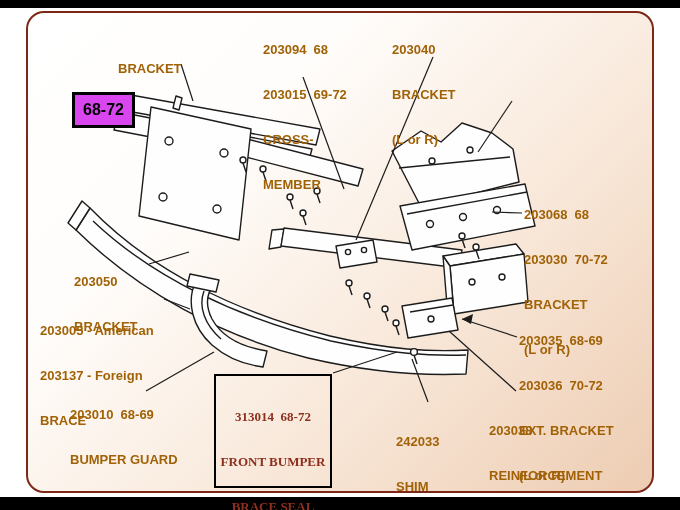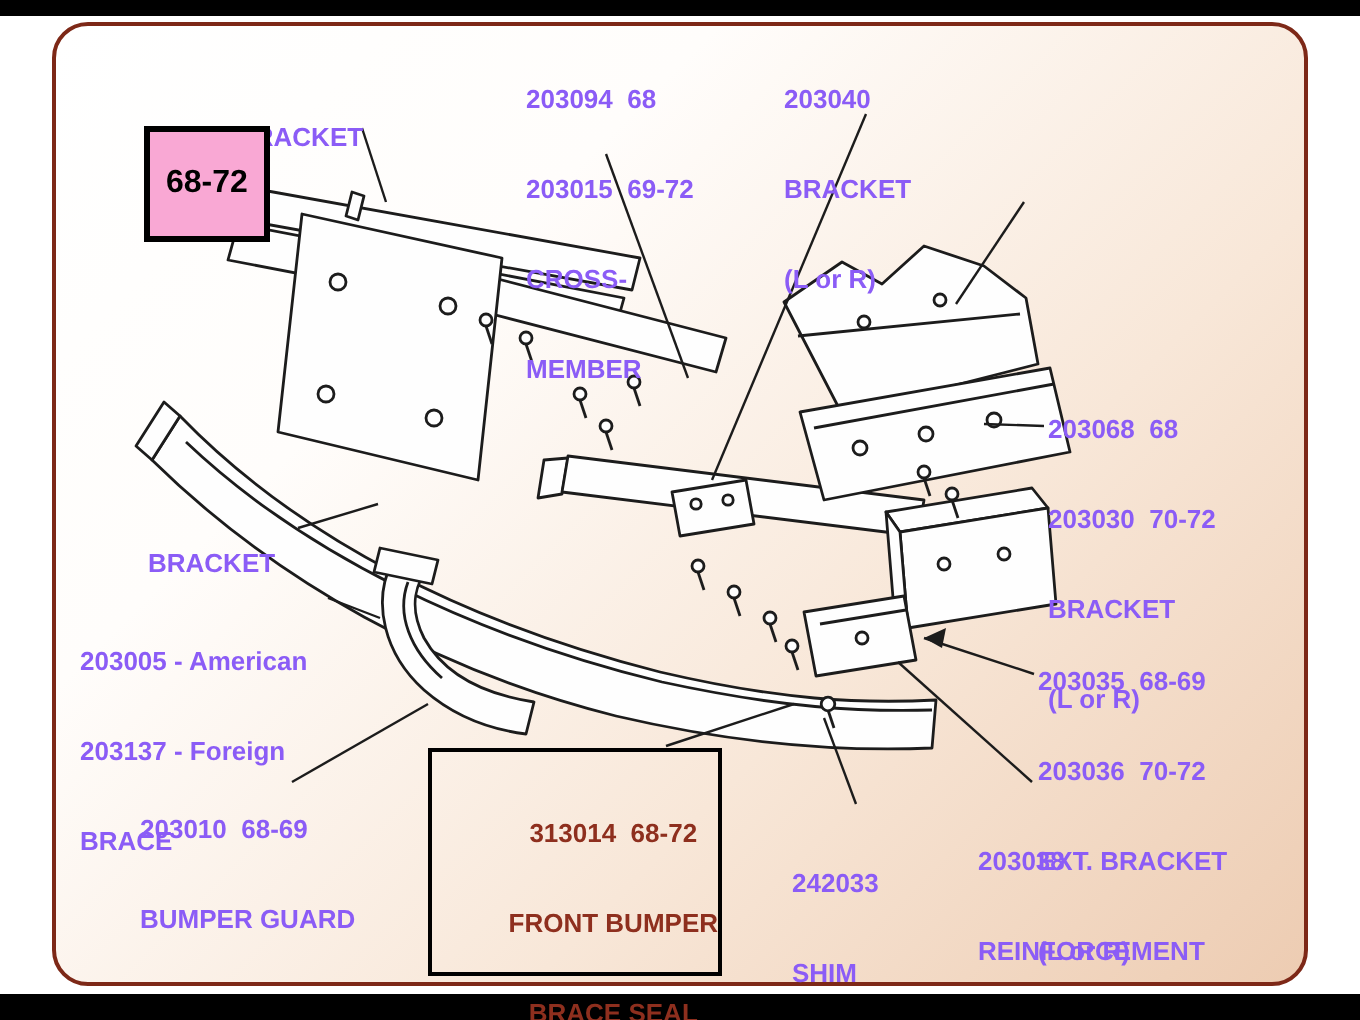--- a/index.html
+++ b/index.html
@@ -11,32 +11,32 @@
   .bar { position:absolute; left:0; width:100%; background:#000; }
   .bar.top { top:0; height:8px; }
   .bar.bottom { bottom:0; height:13px; }
   .panel {
     position:absolute; left:26px; top:11px; width:628px; height:482px;
     border:2px solid #7d2817; border-radius:18px;
     background:linear-gradient(135deg,#ffffff 0%,#fffdfb 30%,#f8e7d8 65%,#edccb2 100%);
   }
   svg.art { position:absolute; left:0; top:0; }
   .lbl {
-    position:absolute; color:#8b5cf6; font-weight:bold; font-size:13px;
+    position:absolute; color:#a16207; font-weight:bold; font-size:13px;
     line-height:15px; white-space:pre;
   }
   .lbl.center { text-align:left; }
   .badge {
-    position:absolute; left:72px; top:63px; border:3px solid #000;
-    background:#f9a8d4; color:#000; font-weight:bold; font-size:16px;
-    line-height:20px; padding:16px 8px;
+    position:absolute; left:72px; top:92px; border:3px solid #000;
+    background:#d946ef; color:#000; font-weight:bold; font-size:16px;
+    line-height:20px; padding:5px 8px;
   }
   .inset {
-    position:absolute; left:214px; top:374px; width:147px; height:114px;
-    border:2px solid #000; display:flex; flex-direction:column; align-items:flex-end;
+    position:absolute; left:214px; top:374px; width:118px; height:114px;
+    border:2px solid #000; display:flex; flex-direction:column; align-items:center;font-family:Liberation Serif, serif;
   }
   .inset .seal { margin-top:3px; }
   .inset .txt {
     color:#8e2f1e; font-weight:bold; font-size:13px; line-height:15px;
     text-align:center; white-space:pre;
   }
 </style>
 </head>
 <body>
 
@@ -167,20 +167,21 @@
 
 
   <div class="lbl" style="left:524px;top:177px">
     <div>203068  68</div>
     <div>203030  70-72</div>
     <div>BRACKET</div>
     <div>(L or R)</div>
   </div>
 
   <div class="lbl center" style="left:74px;top:244px;width:100px">
+    <div>203050</div>
     <div>BRACKET</div>
   </div>
 
   <div class="lbl" style="left:40px;top:293px">
     <div>203005 - American</div>
     <div>203137 - Foreign</div>
     <div>BRACE</div>
   </div>
 
   <div class="lbl" style="left:70px;top:377px">

